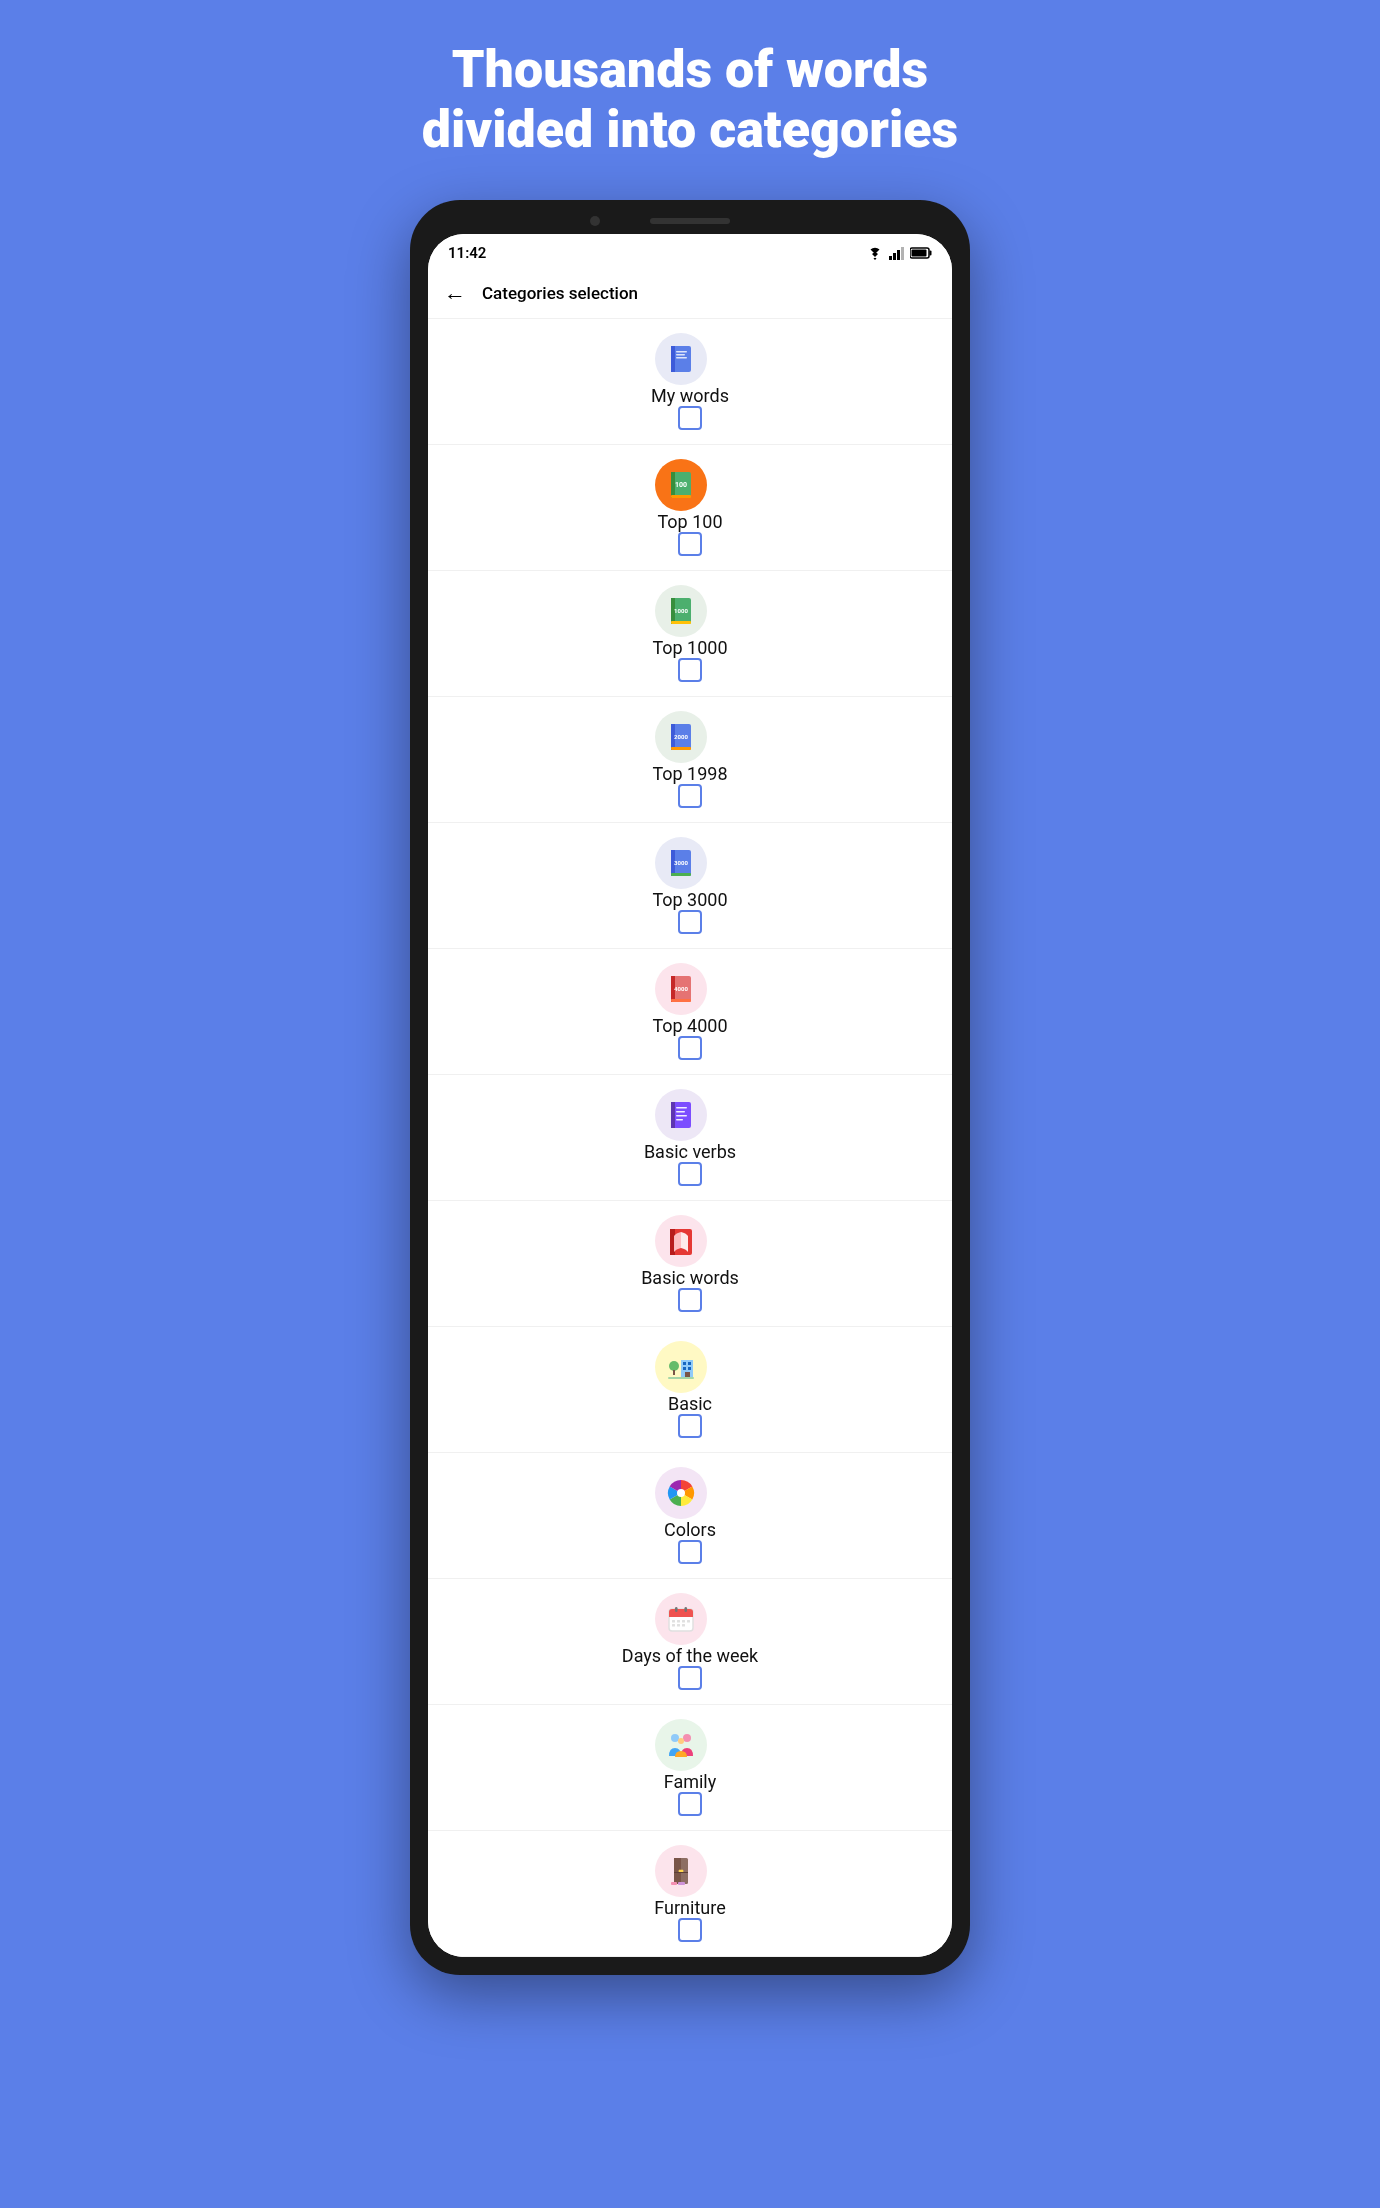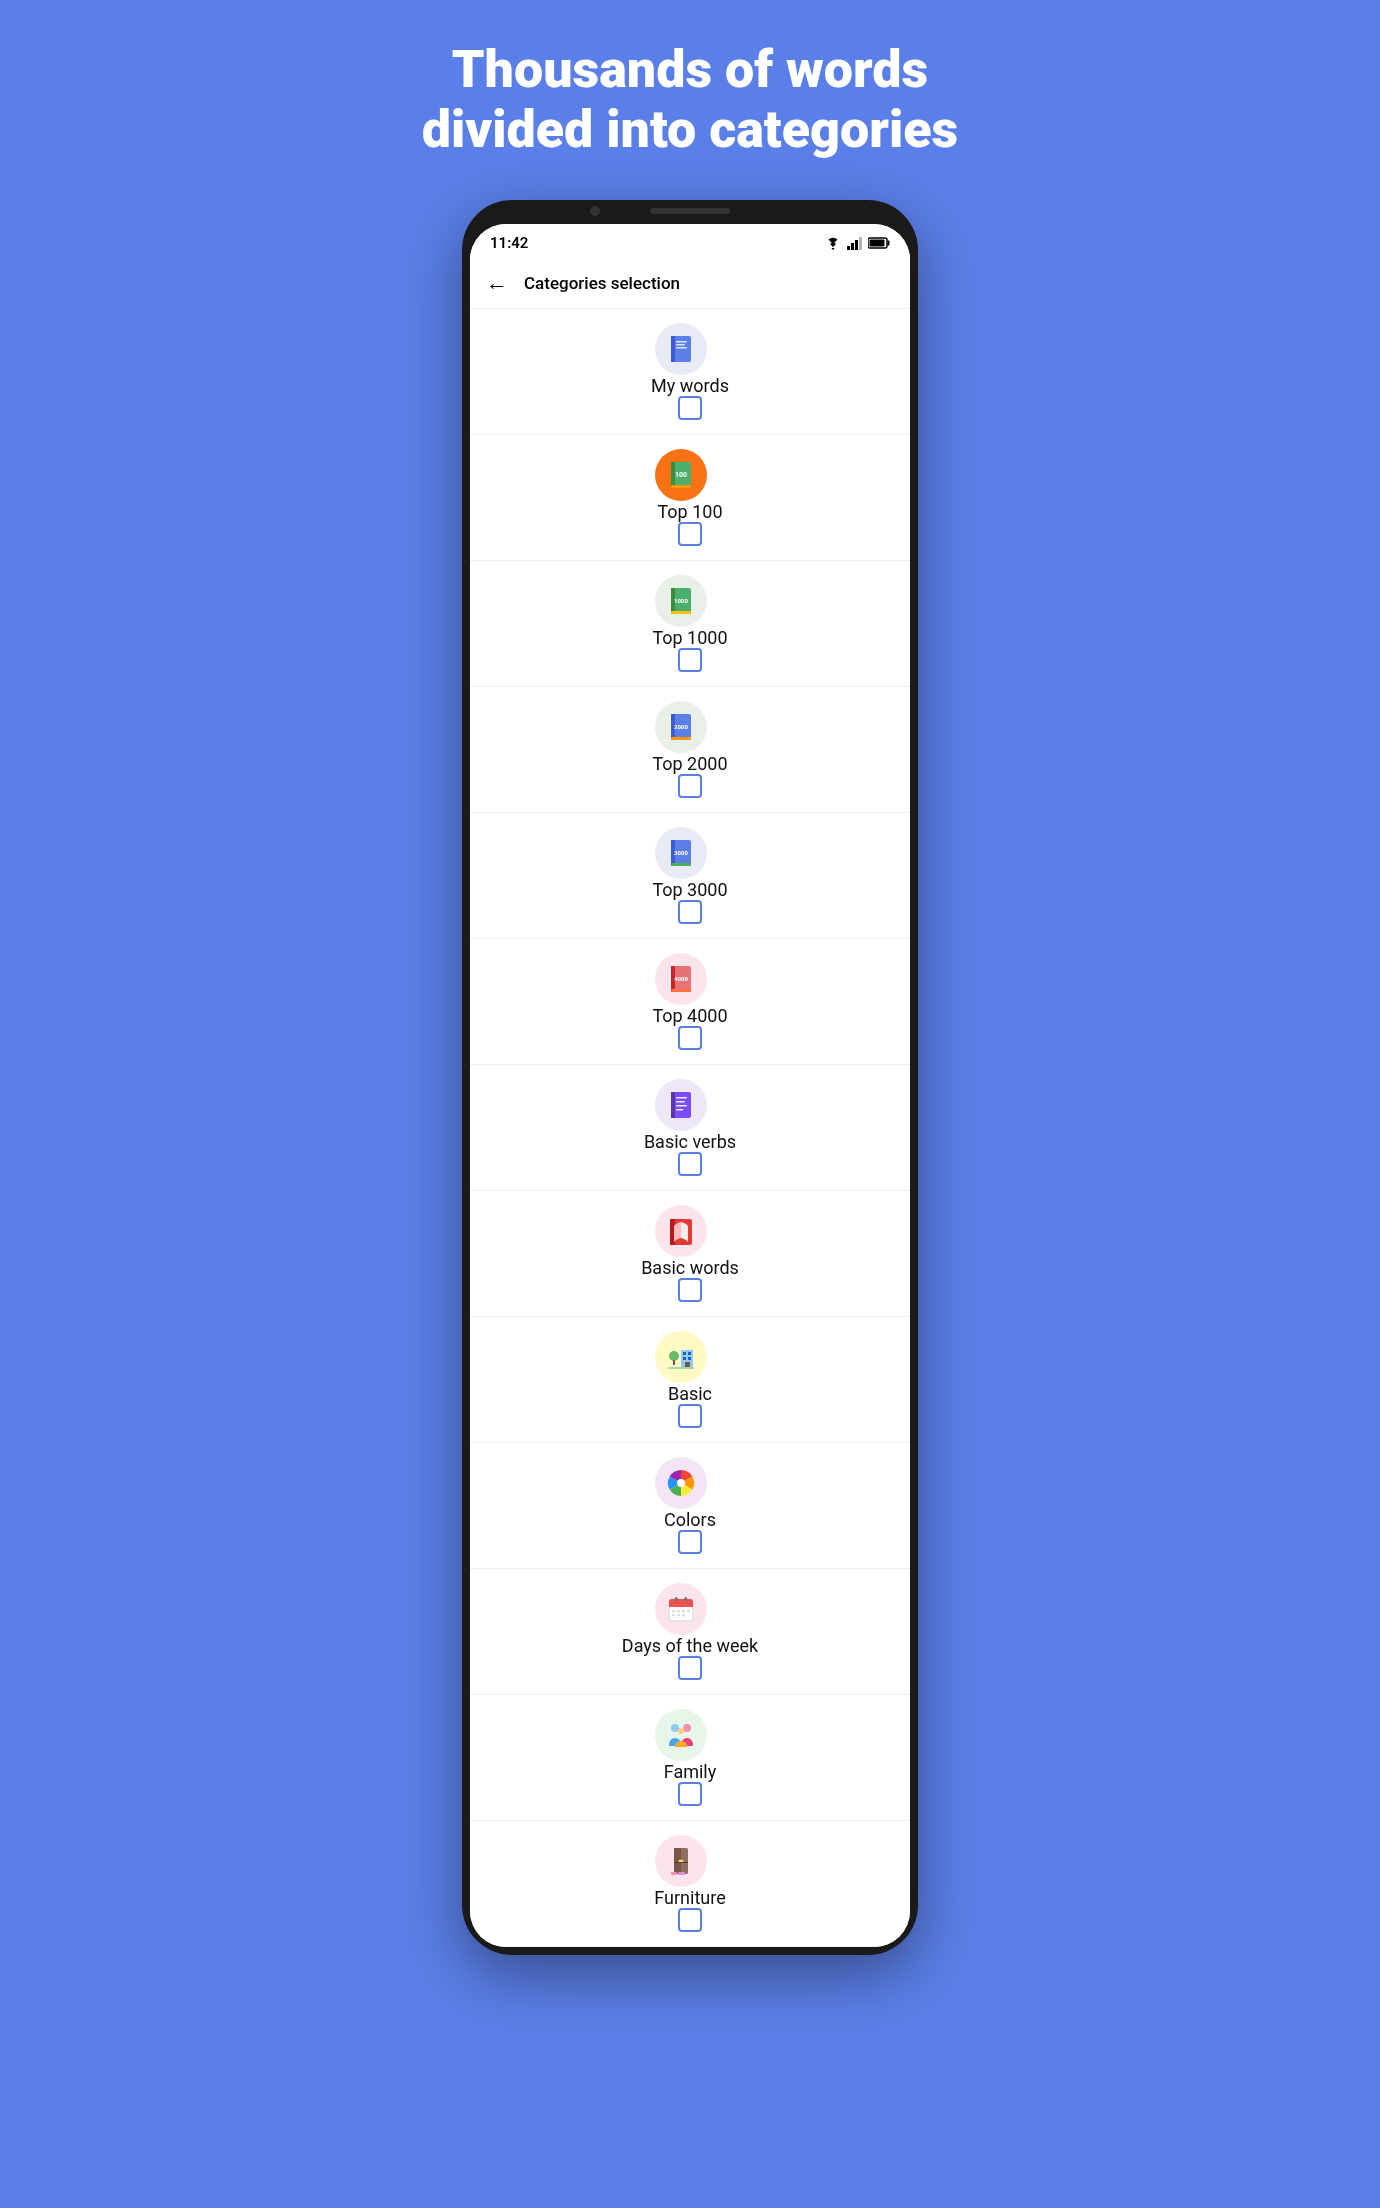--- a/index.html
+++ b/index.html
@@ -17,22 +17,22 @@
       font-size: 52px;
       font-weight: 900;
       text-align: center;
       line-height: 1.15;
       margin-bottom: 40px;
       max-width: 700px;
     }
     .phone-frame {
       background: #1a1a1a;
       border-radius: 50px;
-      padding: 8px;
-      width: 456px;
+      padding: 18px;
+      width: 560px;
       position: relative;
       box-shadow: 0 20px 60px rgba(0,0,0,0.4);
     }
     .phone-top-bar {
       display: flex;
       justify-content: center;
       align-items: center;
       margin-bottom: 10px;
       position: relative;
     }
@@ -236,21 +236,21 @@
 
       <div class="category-item">
         <div class="category-icon icon-top2000">
           <svg width="34" height="34" viewBox="0 0 34 34">
             <rect x="7" y="4" width="20" height="26" rx="2" fill="#5b7fe8"></rect>
             <rect x="7" y="4" width="4" height="26" fill="#3d5bd9"></rect>
             <text x="17" y="19" text-anchor="middle" font-size="6" font-weight="bold" fill="white">2000</text>
             <rect x="7" y="27" width="20" height="3" rx="1" fill="#ff9800"></rect>
           </svg>
         </div>
-        <span class="category-label">Top 2000</span>
+        <span class="category-label">Top 1998</span>
         <div class="category-checkbox"></div>
       </div>
 
       <div class="category-item">
         <div class="category-icon icon-top3000">
           <svg width="34" height="34" viewBox="0 0 34 34">
             <rect x="7" y="4" width="20" height="26" rx="2" fill="#5b7fe8"></rect>
             <rect x="7" y="4" width="4" height="26" fill="#3d5bd9"></rect>
             <text x="17" y="19" text-anchor="middle" font-size="6" font-weight="bold" fill="white">3000</text>
             <rect x="7" y="27" width="20" height="3" rx="1" fill="#4caf50"></rect>

